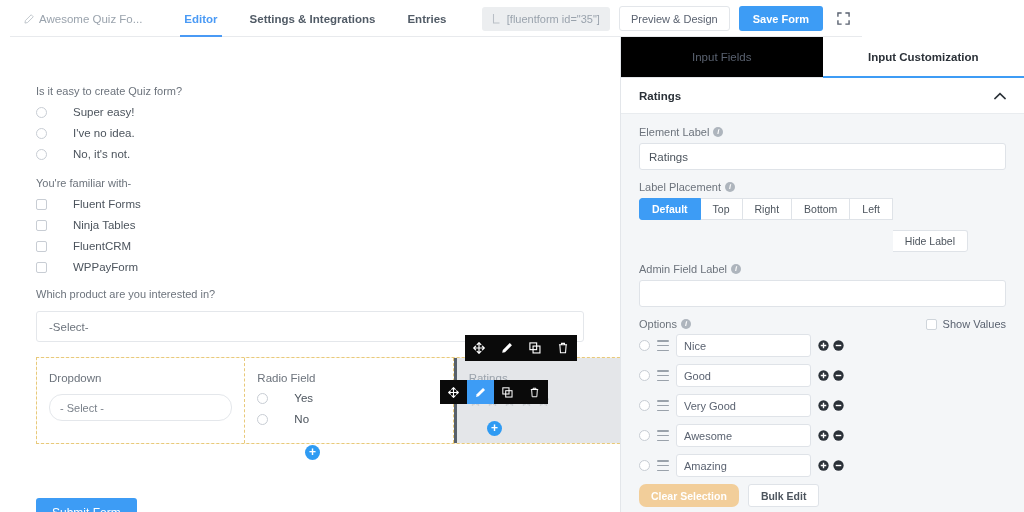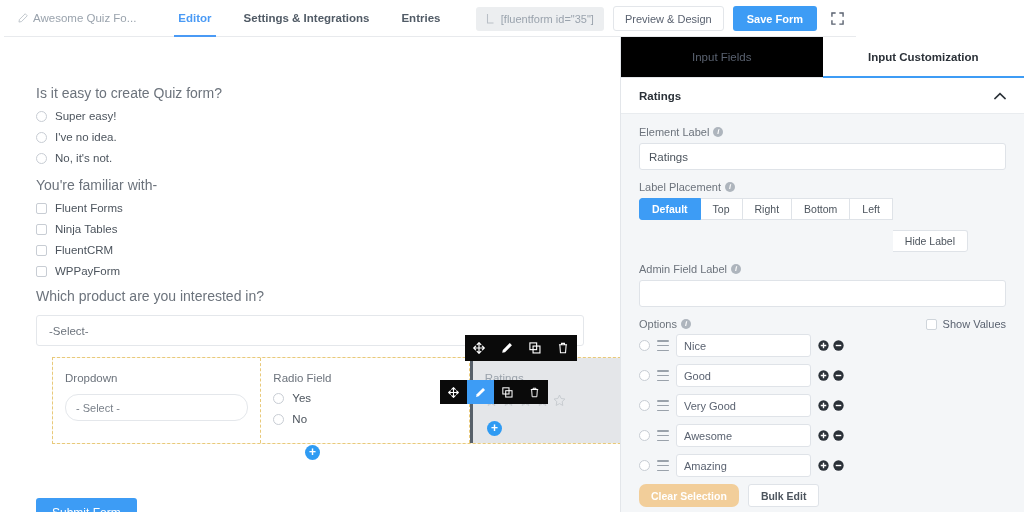--- a/index.html
+++ b/index.html
@@ -6,24 +6,24 @@
   html, body {
     width: 1024px; height: 512px;
     font-family: "Liberation Sans", sans-serif;
     background: #ffffff;
     overflow: hidden;
   }
   body { position: relative; }
 
   
   .topbar {
-    position: absolute; left: 4px; top: 0; width: 852px; height: 37px;
+    position: absolute; left: 10px; top: 0; width: 852px; height: 37px;
     background: #ffffff;
     border-bottom: 1px solid #e8eaed;
-    display: flex; align-items: center;
+    display: flex; align-items: flex-start;
   }
   .tb-left { display: flex; align-items: center; height: 37px; }
   .form-name {
     display: flex; align-items: center; gap: 5px;
     margin-left: 14px; color: #9aa3ad; font-size: 11.5px;
   }
   .pencil-sm { width: 10px; height: 10px; display:block; }
   .nav-tabs { display: flex; align-items: center; height: 37px; margin-left: 26px; }
   .nav-tab {
     position: relative; height: 37px; display: flex; align-items: center;
@@ -55,40 +55,40 @@
     background: #3d9cf5; color: #fff; font-size: 11px; font-weight: 700;
     display: flex; align-items: center; cursor: pointer;
   }
   .expand-ico { width: 22px; height: 22px; display: flex; align-items:center; justify-content:center; cursor: pointer; }
 
   
   .canvas {
     position: absolute; left: 0; top: 37px; width: 620px; height: 475px;
     background: #fff; overflow: hidden;
   }
-  .q-label { font-size: 14px; color: #6c737c; }
-  .opt-row { display: flex; align-items: center; gap: 8px; margin-top: 9px; }
+  .q-label { font-size: 11px; color: #6c737c; }
+  .opt-row { display: flex; align-items: center; gap: 26px; margin-top: 9px; }
   .radio-o {
     width: 11px; height: 11px; border: 1px solid #c8cdd4; border-radius: 50%;
     background: #fff; flex: 0 0 auto;
   }
   .check-o {
     width: 11px; height: 11px; border: 1px solid #c8cdd4; border-radius: 2px;
     background: #fff; flex: 0 0 auto;
   }
   .opt-txt { font-size: 11.5px; color: #4c545d; }
 
   .sel-box {
     height: 31px; border: 1px solid #e4e7eb; border-radius: 3px;
     background: #fff; display: flex; align-items: center;
     padding: 0 12px; font-size: 11.5px; color: #6c737c;
   }
 
   
-  .row-wrap { position: absolute; left: 52px; top: 320px; width: 629px; }
+  .row-wrap { position: absolute; left: 36px; top: 320px; width: 629px; }
   .row-cols {
     display: flex; border: 1px dashed #e8c97a; background: #fdf6e4;
     height: 87px;
   }
   .col {
     flex: 1 1 0; border-right: 1px dashed #e8c97a; background: #fff;
     padding: 14px 12px 0 12px; position: relative;
   }
   .col:last-child { border-right: none; }
   .col.selected { background: #e4e6e9; border-left: 3px solid #57606a; }

